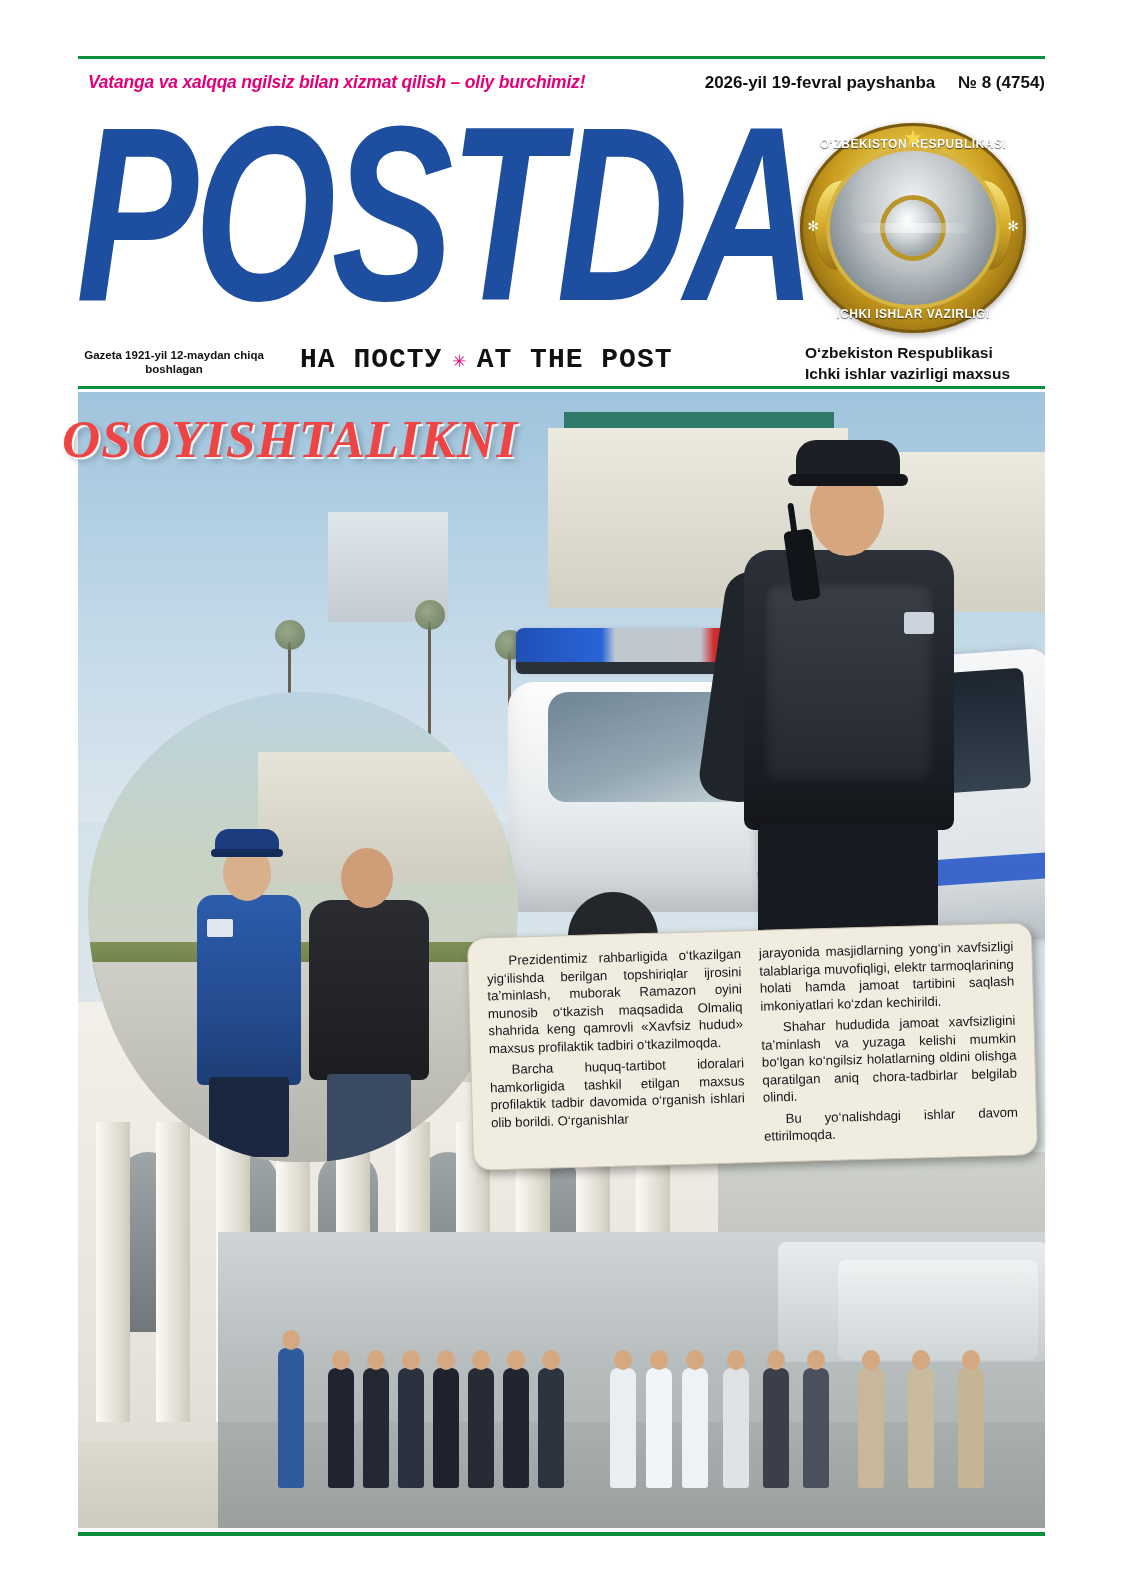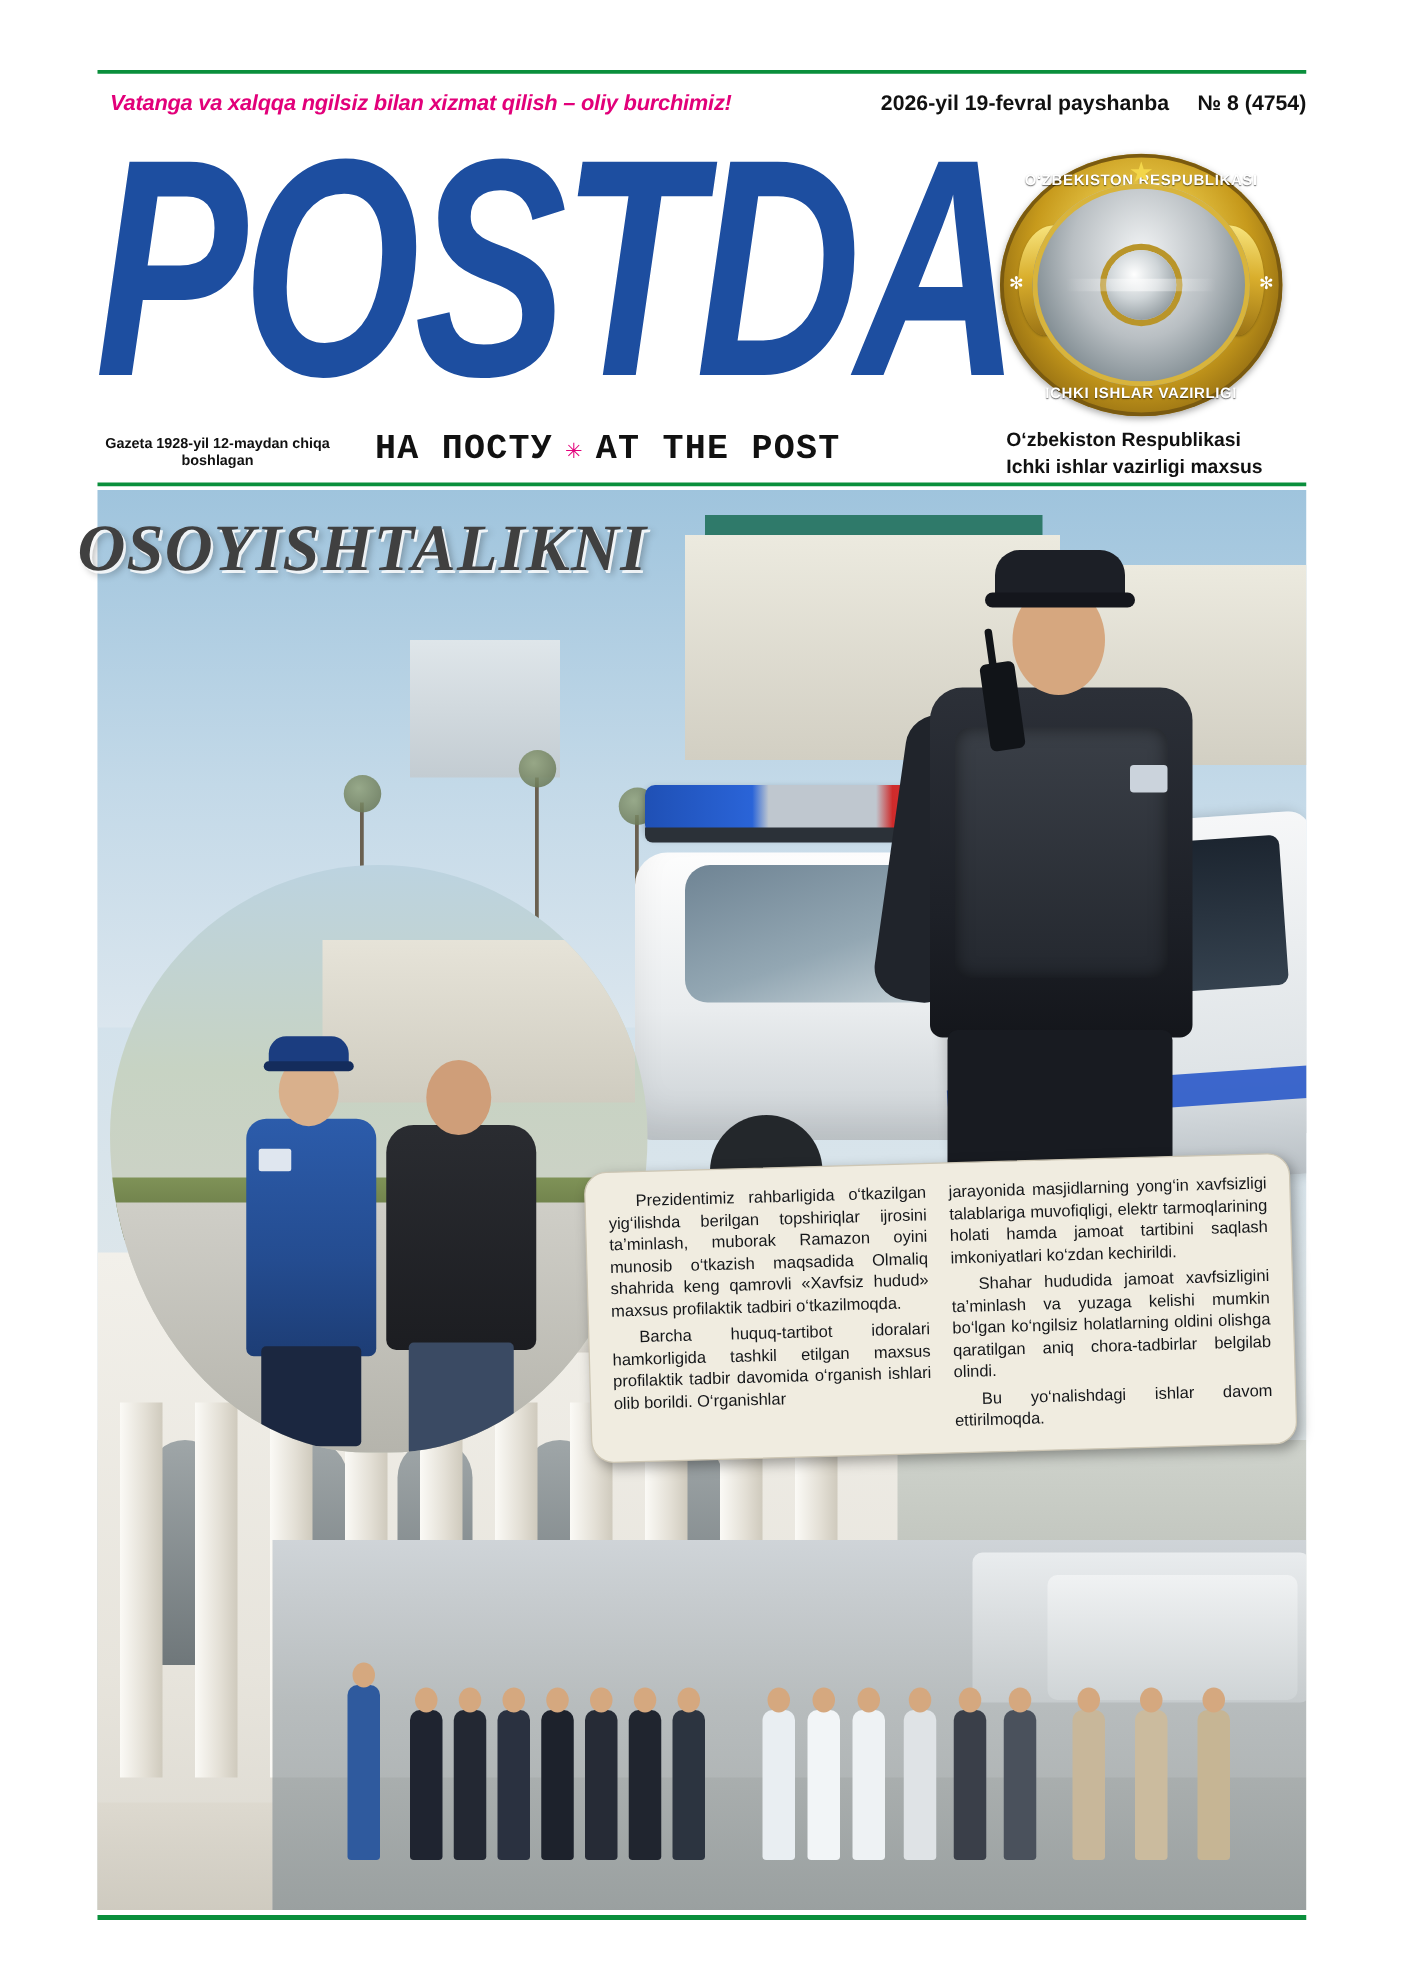--- a/index.html
+++ b/index.html
@@ -151,21 +151,21 @@
     background:radial-gradient(circle at 40% 35%, #8fa079, #5f6d4c);opacity:.85;}
 
   
   .headline{
     position:absolute;left:62px;top:412px;width:520px;
     font-family:"Liberation Serif", serif;font-weight:bold;font-style:italic;
     font-size:53px;line-height:1.02;letter-spacing:1px;
     text-shadow:2px 2px 0 rgba(255,255,255,.85), 4px 4px 6px rgba(0,0,0,.25);
   }
   .headline .l1{color:#28b5d6;display:block;}
-  .headline .l2{color:#404040;display:block;}
+  .headline .l2{color:#ef4444;display:block;}
   .headline .l3{color:#28b5d6;display:block;}
 
   
   .oval-photo{
     position:absolute;left:10px;top:300px;width:430px;height:470px;
     border-radius:50% 50% 48% 48%/46% 46% 54% 54%;
     overflow:hidden;
     background:linear-gradient(180deg,#bcd3e0 0%,#c7d3c3 35%,#cfd1c7 70%,#b8bdb2 100%);
     box-shadow:0 0 0 0 #fff;
   }
@@ -300,21 +300,21 @@
     <div class="txt-top">O‘ZBEKISTON RESPUBLIKASI</div>
     <div class="wing-l"></div>
     <div class="wing-r"></div>
     <div class="inner"></div>
     <div class="star"></div>
     <div class="dot-l">✻</div>
     <div class="dot-r">✻</div>
     <div class="txt-bot">ICHKI ISHLAR VAZIRLIGI</div>
   </div>
 
-  <div class="founded">Gazeta 1928-yil 12-maydan chiqa boshlagan</div>
+  <div class="founded">Gazeta 1921-yil 12-maydan chiqa boshlagan</div>
 
   <div class="subtitles">
     <span>НА ПОСТУ</span><span class="star">✳</span><span>AT THE POST</span>
   </div>
 
   <div class="publisher">
     <div>O‘zbekiston Respublikasi</div>
     <div>Ichki ishlar vazirligi maxsus</div>
   </div>
 

